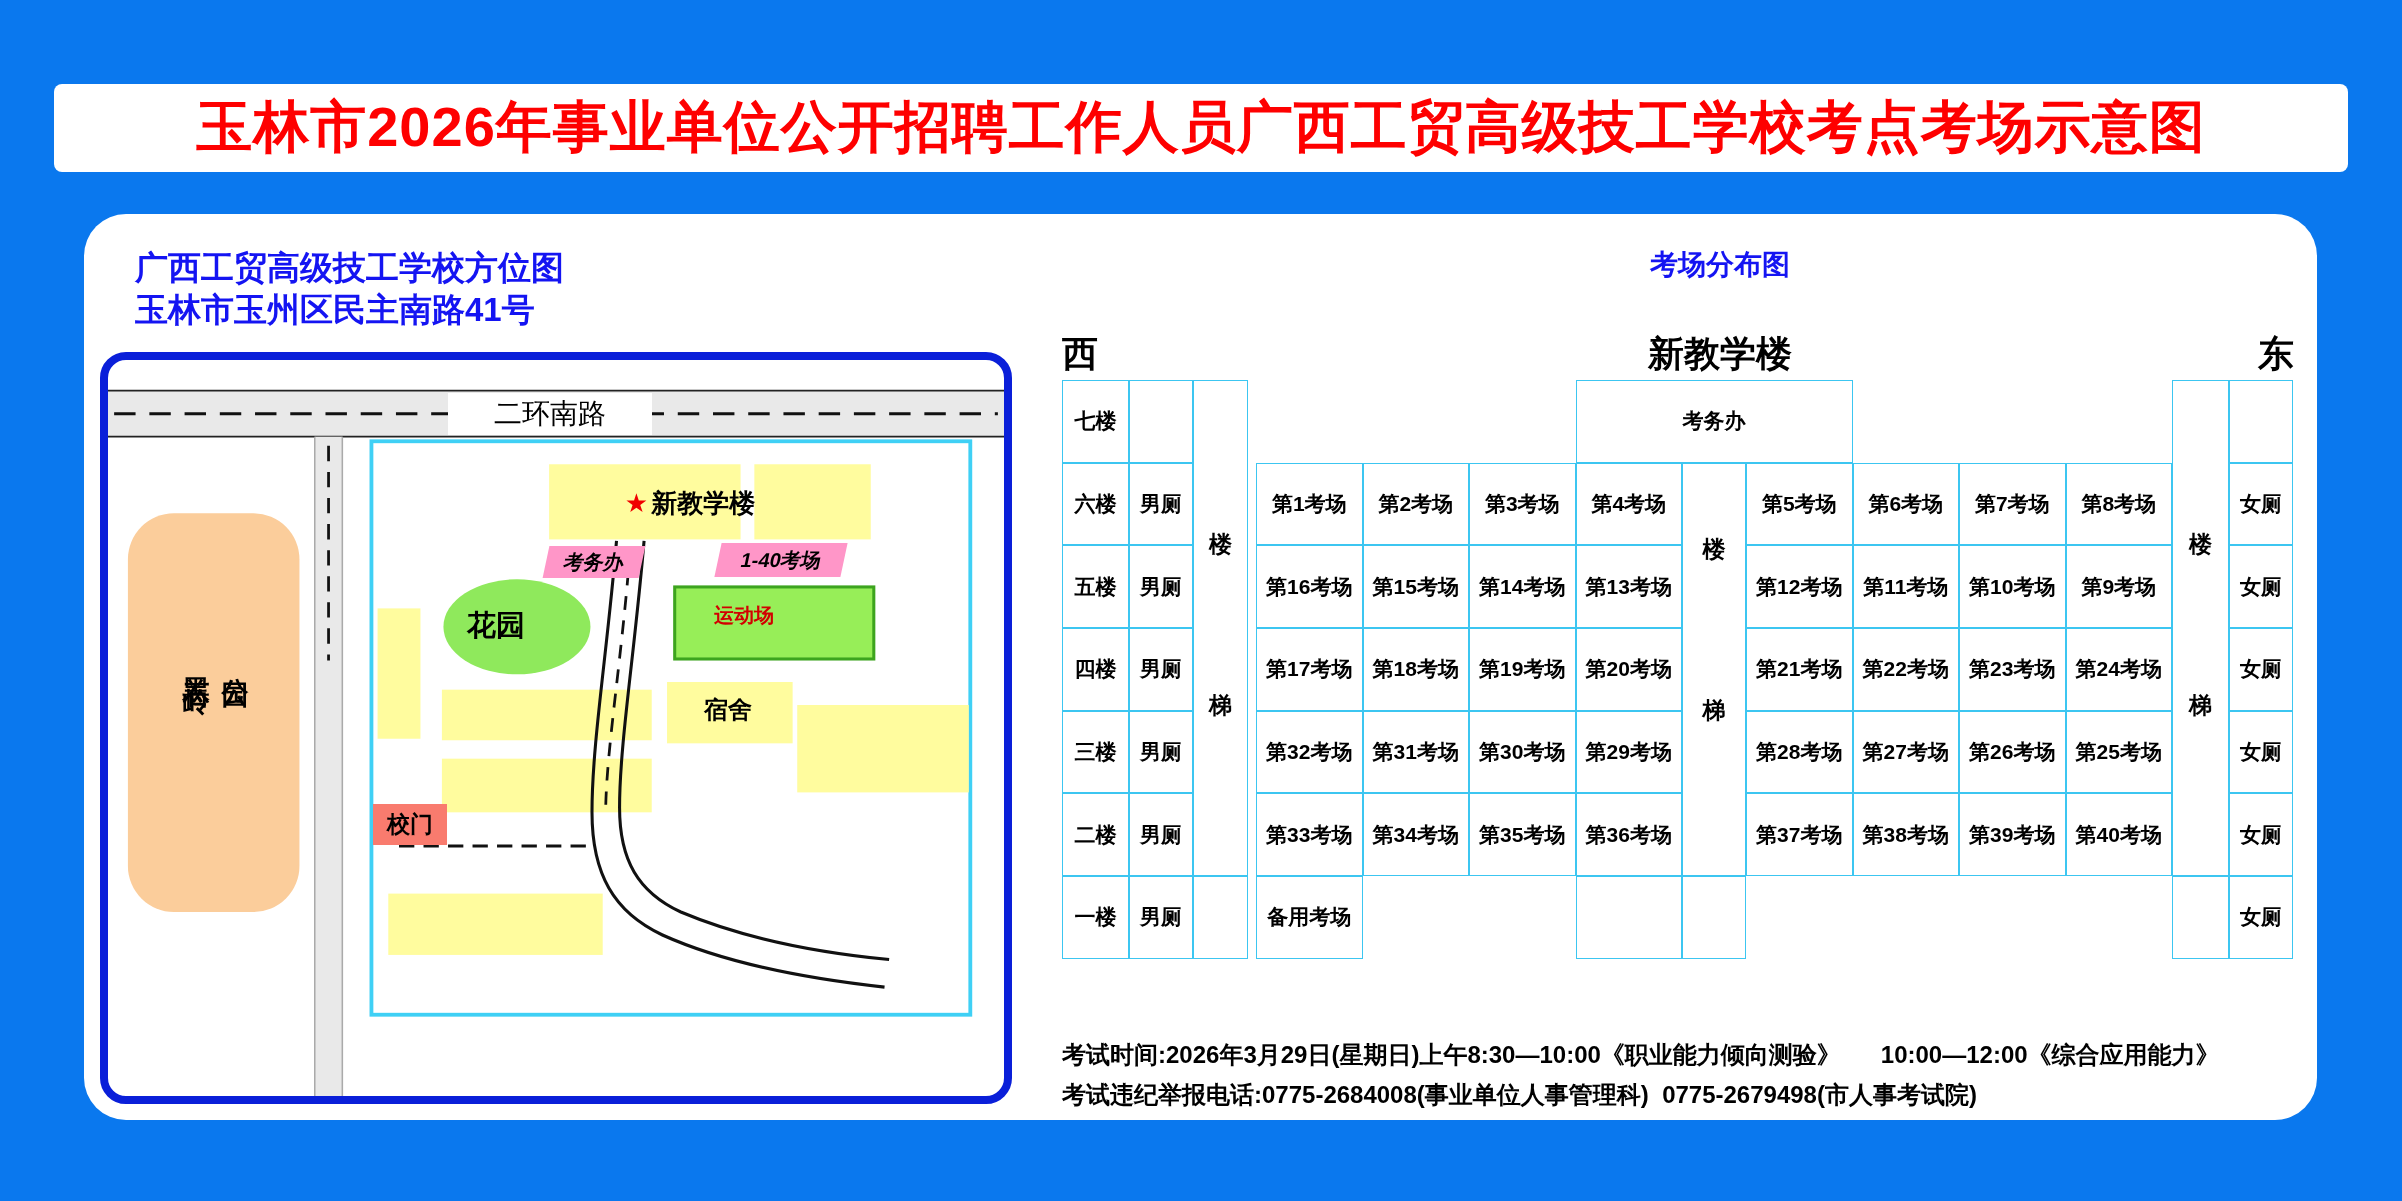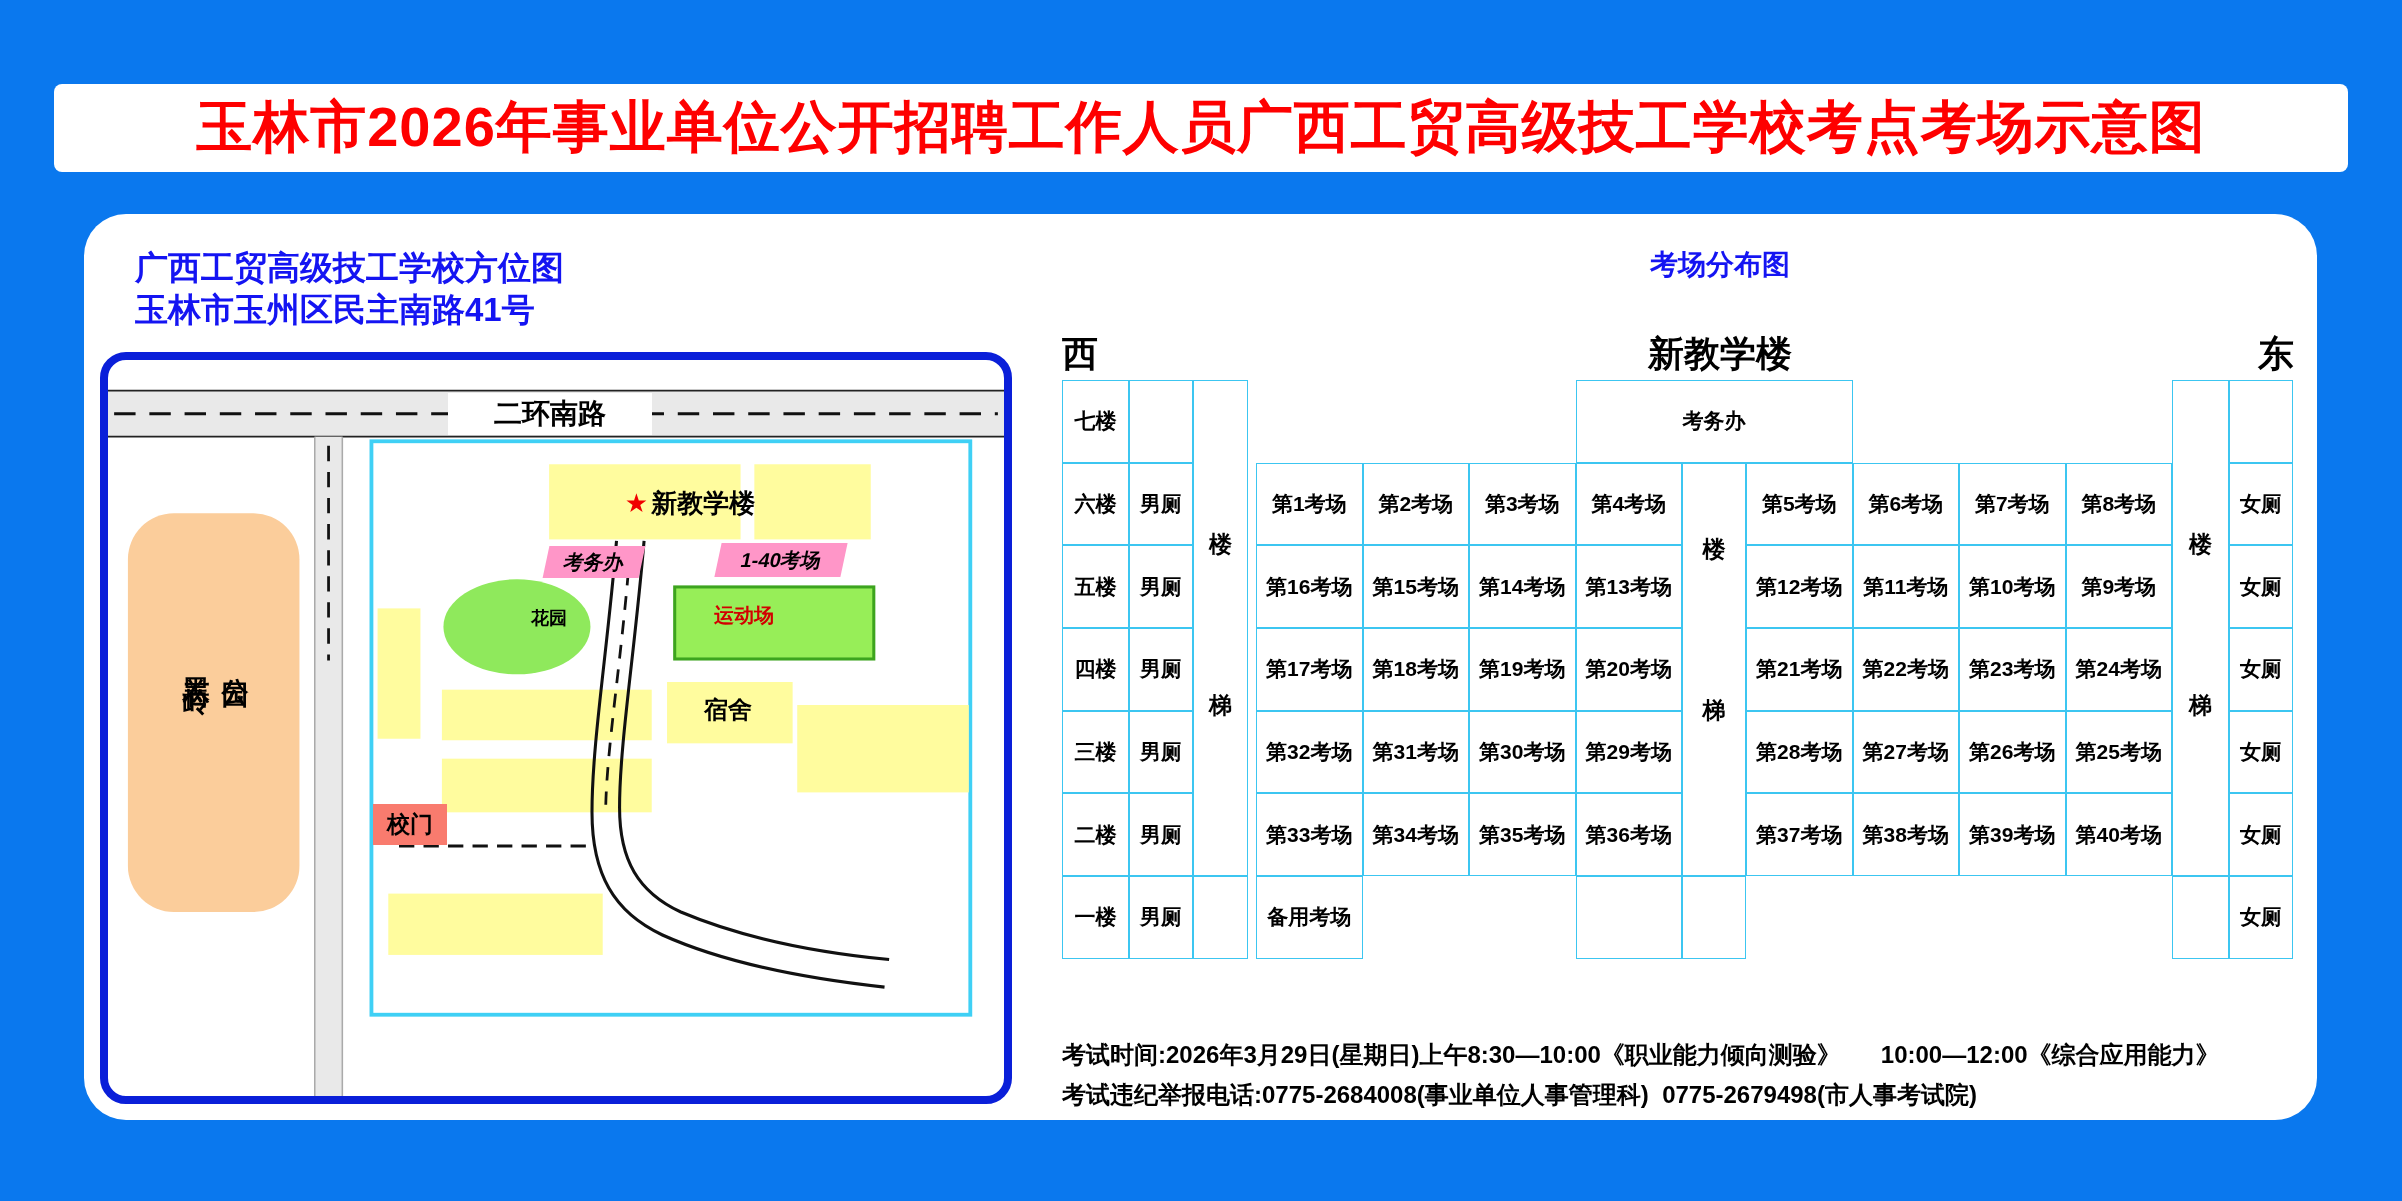--- a/index.html
+++ b/index.html
@@ -32,36 +32,36 @@
   .map-title1{top:246px;}
   .map-title2{top:288px;}
   .map{
     position:absolute;left:100px;top:352px;width:896px;height:736px;
     border:8px solid #0A1FD9;border-radius:26px;background:#fff;overflow:hidden;
   }
   .map-svg{position:absolute;left:0;top:0;width:896px;height:736px;}
   .map .lbl{position:absolute;white-space:nowrap;}
   .road-label{
     left:340px;top:33px;width:204px;height:42px;background:#ffffff;
-    text-align:center;line-height:42px;font-size:28px;font-weight:700;
+    text-align:center;line-height:42px;font-size:28px;font-weight:400;
   }
   .park-text{left:70px;top:296px;display:flex;gap:3px;}
   .park-text span{
     writing-mode:vertical-lr;text-orientation:upright;
     font-size:27px;font-weight:600;letter-spacing:5px;
   }
   .bld-label{left:482px;top:126px;width:200px;text-align:center;font-size:26px;font-weight:700;}
   .bld-label .star{color:#F00000;margin-right:3px;}
   .pink-tag{
     background:#FF96C8;text-align:center;font-size:20px;font-weight:600;
     transform:skewX(-12deg);display:flex;align-items:center;justify-content:center;
   }
   .kwb-label{left:438px;top:186px;width:96px;height:32px;}
   .rooms-label{left:610px;top:183px;width:126px;height:34px;}
-  .garden-label{left:359px;top:246px;width:100px;text-align:right;font-size:18px;font-weight:700;}
+  .garden-label{left:359px;top:246px;width:100px;text-align:left;font-size:29px;font-weight:700;}
   .sports-label{left:576px;top:242px;width:120px;text-align:center;font-size:20px;font-weight:700;color:#D20000;}
   .dorm-label{left:570px;top:334px;width:100px;text-align:center;font-size:24px;font-weight:600;}
   .gate-label{
     left:265px;top:444px;width:74px;height:41px;background:#F97B6E;
     text-align:center;line-height:41px;font-size:23px;font-weight:700;
   }
   
   .plan-title{
     position:absolute;left:1420px;top:246px;width:600px;text-align:center;
     color:#1414F2;font-weight:700;font-size:28px;

